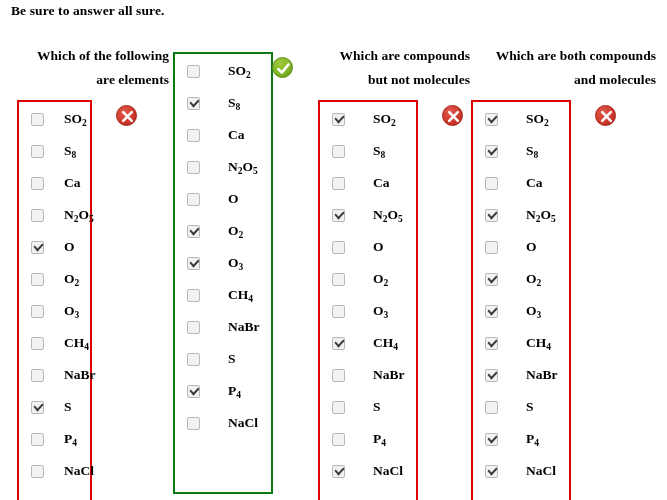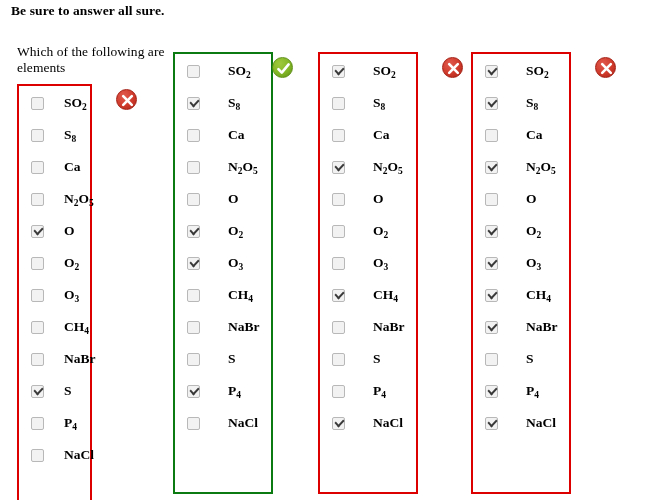--- a/index.html
+++ b/index.html
@@ -38,25 +38,26 @@
     position: absolute;
     top: 0;
   }
   .column.c0 { left: 16px;  width: 155px; }
   .column.c1 { left: 172px; width: 152px; }
   .column.c2 { left: 317px; width: 152px; }
   .column.c3 { left: 470px; width: 190px; }
 
   .col-heading {
     font-size: 13.5px;
-    font-weight: normal;
-    line-height: 16px;
+    font-weight: bold;
+    line-height: 24px;
     margin: 0 0 0 1px;
     width: 152px;
     letter-spacing: 0.05px;
+    text-align: right;
   }
   .column.c3 .col-heading { width: 185px; }
 
   .col-body {
     position: relative;
     margin-top: 8px;
     height: 443px;
   }
 
   .options-box {
@@ -255,20 +256,21 @@
           </div>
         </div>
         <div class="status-icon right wide-pos">
           <svg viewBox="0 0 21 21" aria-hidden="true">
             <path d="M5.4 11.2 L8.8 14.6 L15.6 6.4" stroke="#ffffff" stroke-width="2.6" stroke-linecap="round" stroke-linejoin="round" fill="none"></path>
           </svg>
         </div>
       </div>
     </div>
     <div class="column c2">
+      <div class="col-heading">Which are compounds but not molecules</div>
       <div class="col-body">
         <div class="options-box wide">
           <div class="opt-row" style="top: 1px;">
             <span class="cbox checked" role="checkbox" aria-checked="true"></span>
             <span class="opt-label">SO<sub>2</sub></span>
           </div>
           <div class="opt-row" style="top: 33px;">
             <span class="cbox" role="checkbox" aria-checked="false"></span>
             <span class="opt-label">S<sub>8</sub></span>
           </div>
@@ -314,20 +316,21 @@
           </div>
         </div>
         <div class="status-icon wrong wide-pos">
           <svg viewBox="0 0 21 21" aria-hidden="true">
             <path d="M6.2 6.2 L14.8 14.8 M14.8 6.2 L6.2 14.8" stroke="#ffffff" stroke-width="2.6" stroke-linecap="round" fill="none"></path>
           </svg>
         </div>
       </div>
     </div>
     <div class="column c3">
+      <div class="col-heading">Which are both compounds and molecules</div>
       <div class="col-body">
         <div class="options-box wide">
           <div class="opt-row" style="top: 1px;">
             <span class="cbox checked" role="checkbox" aria-checked="true"></span>
             <span class="opt-label">SO<sub>2</sub></span>
           </div>
           <div class="opt-row" style="top: 33px;">
             <span class="cbox checked" role="checkbox" aria-checked="true"></span>
             <span class="opt-label">S<sub>8</sub></span>
           </div>

